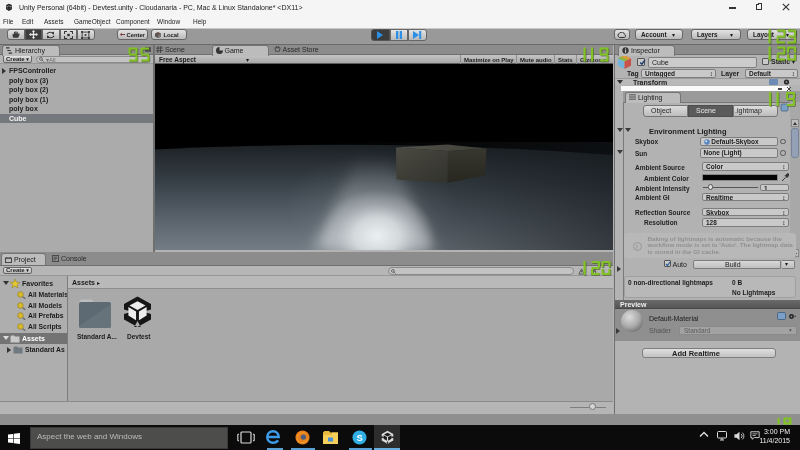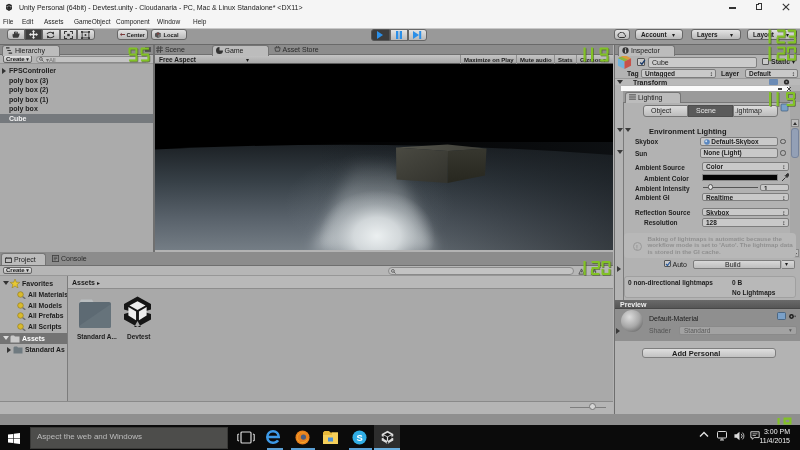--- a/index.html
+++ b/index.html
@@ -383,21 +383,21 @@
         <path d="M6.2 2.8 L8 2.8 L7.1 4.2 Z" fill="#1e1e1e"></path>
       </svg>
     <div class="abs" style="left:616px;top:328px;width:0;height:0;border-left:4px solid #3a3a3a;border-top:3px solid transparent;border-bottom:3px solid transparent;"></div>
     <div class="abs txt" style="left:649px;top:326.5px;font-size:6.8px;color:#555;">Shader</div>
     <div class="abs" style="left:679px;top:325.5px;width:118px;height:9.5px;background:#a2a2a2;border:1px solid #8a8a8a;border-radius:2px;"></div>
     <div class="abs txt" style="left:684px;top:327px;font-size:6.5px;color:#5a5a5a;">Standard</div>
     <div class="abs txt" style="left:789px;top:327px;font-size:5.5px;color:#5a5a5a;">▾</div>
 
     <div class="abs" style="left:642px;top:347.5px;width:134px;height:10.5px;background:linear-gradient(#dedede,#c2c2c2);border:1px solid #7e7e7e;border-radius:3px;"></div>
     <div class="abs txt" style="left:0;top:349px;width:100%;font-size:7.5px;font-weight:bold;text-align:center;">
-        <span style="position:absolute;left:672px;">Add Personal</span>
+        <span style="position:absolute;left:672px;">Add Realtime</span>
       </div>
 
     <div class="abs" style="left:615px;top:413.5px;width:185px;height:11.5px;background:#8f8f8f;"></div>
   </div>
 
   <div class="abs" id="lighting">
 
     <div class="abs" style="left:617px;top:127.5px;width:0;height:0;border-top:4px solid #3a3a3a;border-left:3px solid transparent;border-right:3px solid transparent;"></div>
     <div class="abs" style="left:617px;top:150px;width:0;height:0;border-top:4px solid #3a3a3a;border-left:3px solid transparent;border-right:3px solid transparent;"></div>
     <div class="abs" style="left:617px;top:265.5px;width:0;height:0;border-left:4px solid #3a3a3a;border-top:3px solid transparent;border-bottom:3px solid transparent;"></div>

